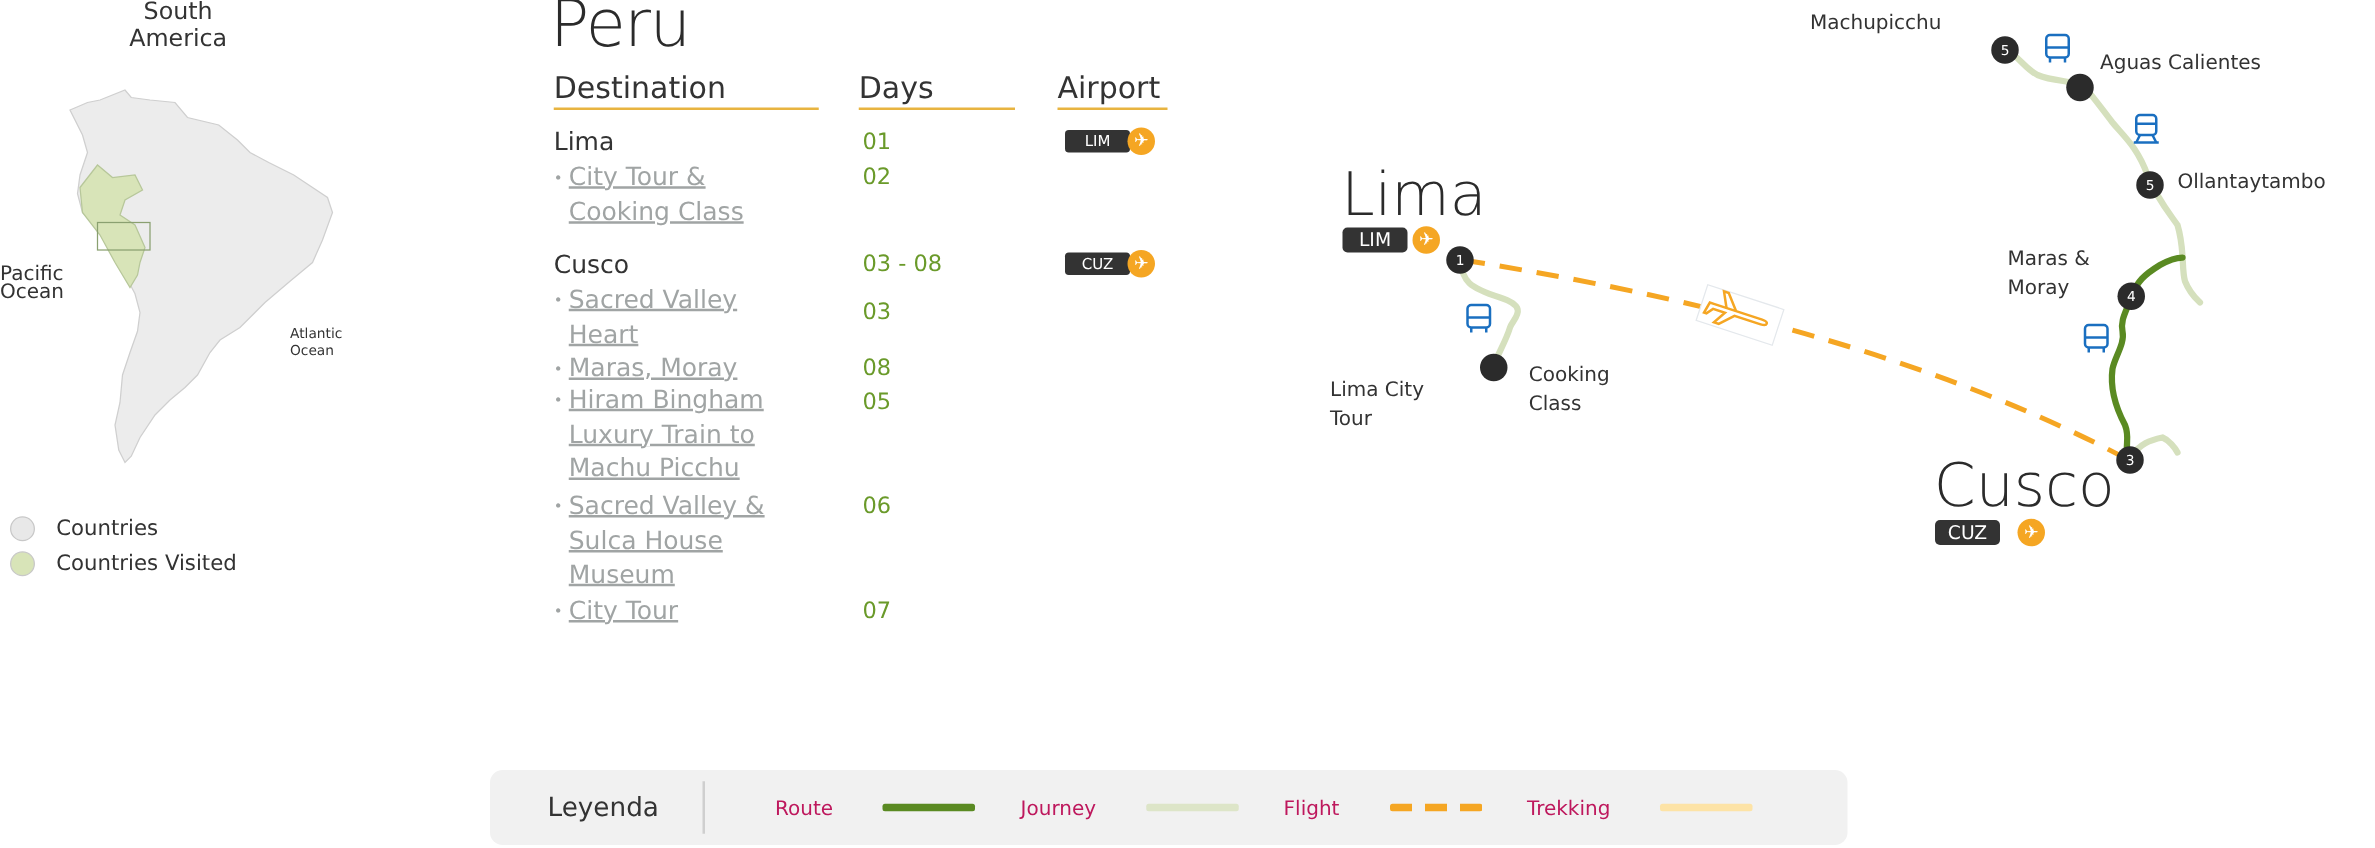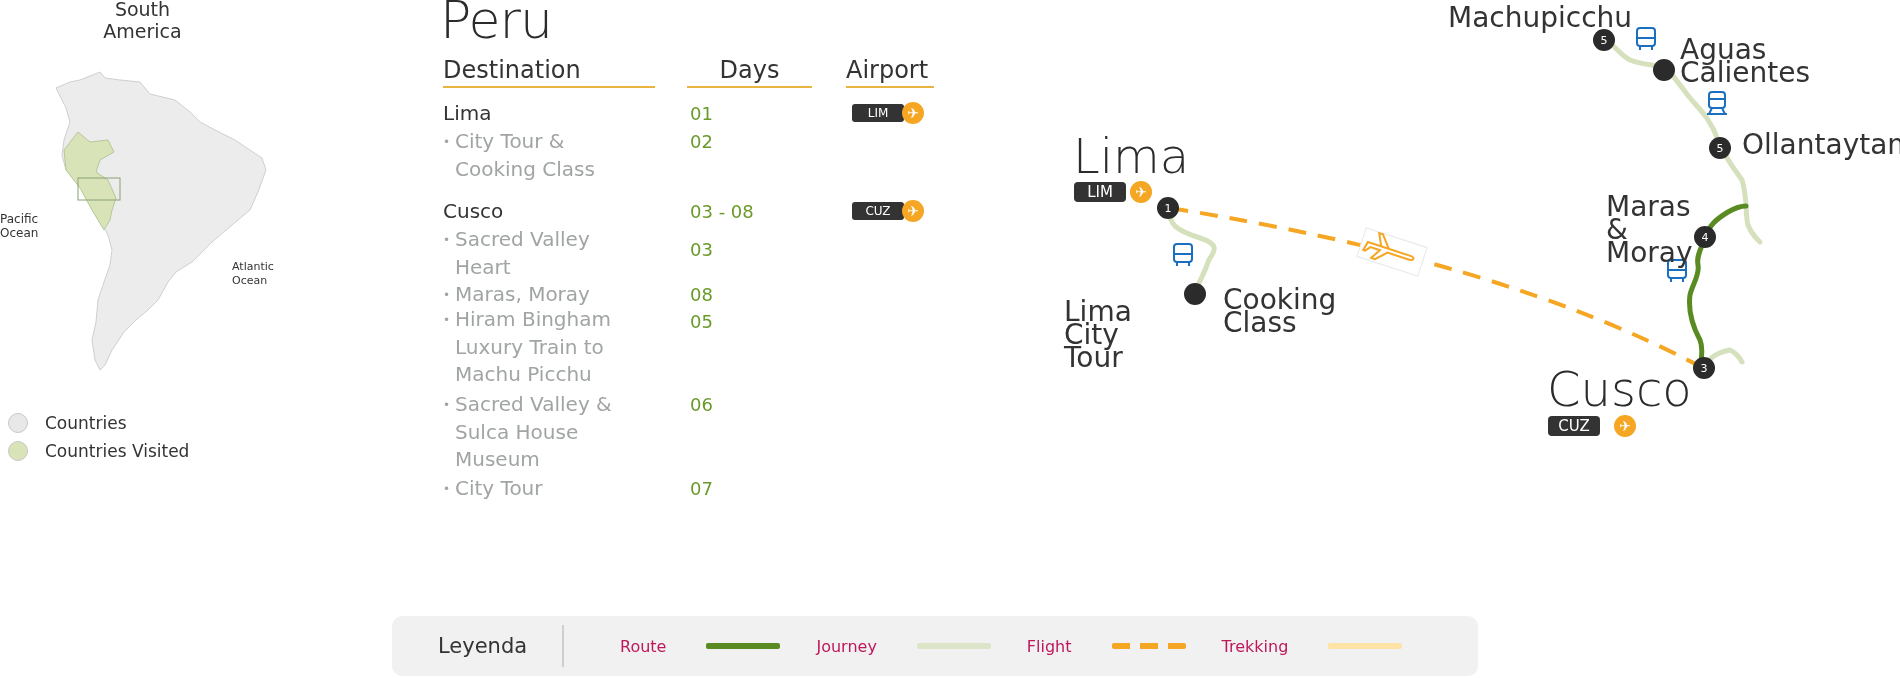--- a/index.html
+++ b/index.html
@@ -1,41 +1,41 @@
 <!DOCTYPE html>
 <html><head>
 <meta charset="utf-8">
 <style>
   html,body{margin:0;padding:0;background:#fff;}
   body{width:1900px;height:678px;position:relative;overflow:hidden;font-family:"DejaVu Sans",sans-serif;color:#2b2b2b;}
   .abs{position:absolute;}
   
   #continent-title{left:95px;top:-2px;width:95px;text-align:center;font-size:19px;line-height:22px;color:#333;}
-  #ocean-pacific{left:0;top:212px;font-size:12px;line-height:14px;color:#333;}
+  #ocean-pacific{left:0;top:212px;font-size:16px;line-height:14px;color:#333;}
   #ocean-atlantic{left:232px;top:260px;font-size:11px;line-height:14px;color:#333;}
   .mlegend{left:8px;font-size:17px;color:#333;display:flex;align-items:center;}
   .mlegend .dot{width:20px;height:20px;border-radius:50%;margin-right:17px;border:1px solid #c8c8c8;box-sizing:border-box;}
   
   #country-title{left:440px;top:-10px;font-size:52px;font-weight:300;color:#2b2b2b;letter-spacing:-1px;}
   .hdr{top:56px;font-size:24px;color:#333;padding-bottom:2px;border-bottom:2px solid #e8b440;}
   #hdr-dest{left:443px;width:212px;}
-  #hdr-days{left:687px;width:125px;text-align:center;}
+  #hdr-days{left:687px;width:125px;text-align:left;}
   #hdr-airport{left:846px;width:88px;}
   .row{position:absolute;font-size:20px;line-height:27.5px;}
   .dest{left:443px;width:200px;color:#333;}
   .sub{left:443px;width:220px;color:#a0a4a4;}
   .sub .bul{display:inline-block;width:12px;font-size:12px;vertical-align:middle;}
-  .sub .t{display:inline-block;width:190px;vertical-align:top;}
+  .sub .t{display:inline-block;width:190px;vertical-align:top;text-decoration:underline;}
   .days{left:690px;width:122px;text-align:left;color:#6a9a2a;font-size:18px;}
   .ap{display:flex;align-items:center;}
   .ap-code{background:#333;color:#fff;font-size:12px;padding:2px 0;width:52px;text-align:center;border-radius:3px;}
   .ap-ico{width:22px;height:22px;border-radius:50%;background:#f5a623;color:#fff;font-size:14px;display:flex;align-items:center;justify-content:center;margin-left:-2px;}
   
   .city-big{font-size:48px;color:#2b2b2b;font-weight:300;}
-  .place{font-size:28px;line-height:23px;color:#333;}
+  .place{font-size:16px;line-height:23px;color:#333;}
   .badge{background:#333;color:#fff;font-size:15px;padding:1px 0;width:52px;text-align:center;border-radius:4px;}
   
   #legend-bar{left:392px;top:616px;width:1086px;height:60px;background:#f1f1f1;border-radius:10px;display:flex;align-items:center;}
   #legend-title{font-size:21px;color:#333;margin-left:46px;width:100px;}
   #legend-sep{width:2px;height:42px;background:#cfcfcf;margin:0 20px 0 24px;}
   .lg-label{font-size:16px;color:#be185d;margin-left:36px;}
   .lg-swatch{width:74px;height:6px;margin-left:40px;border-radius:2px;}
 </style>
 </head>
 <body>

